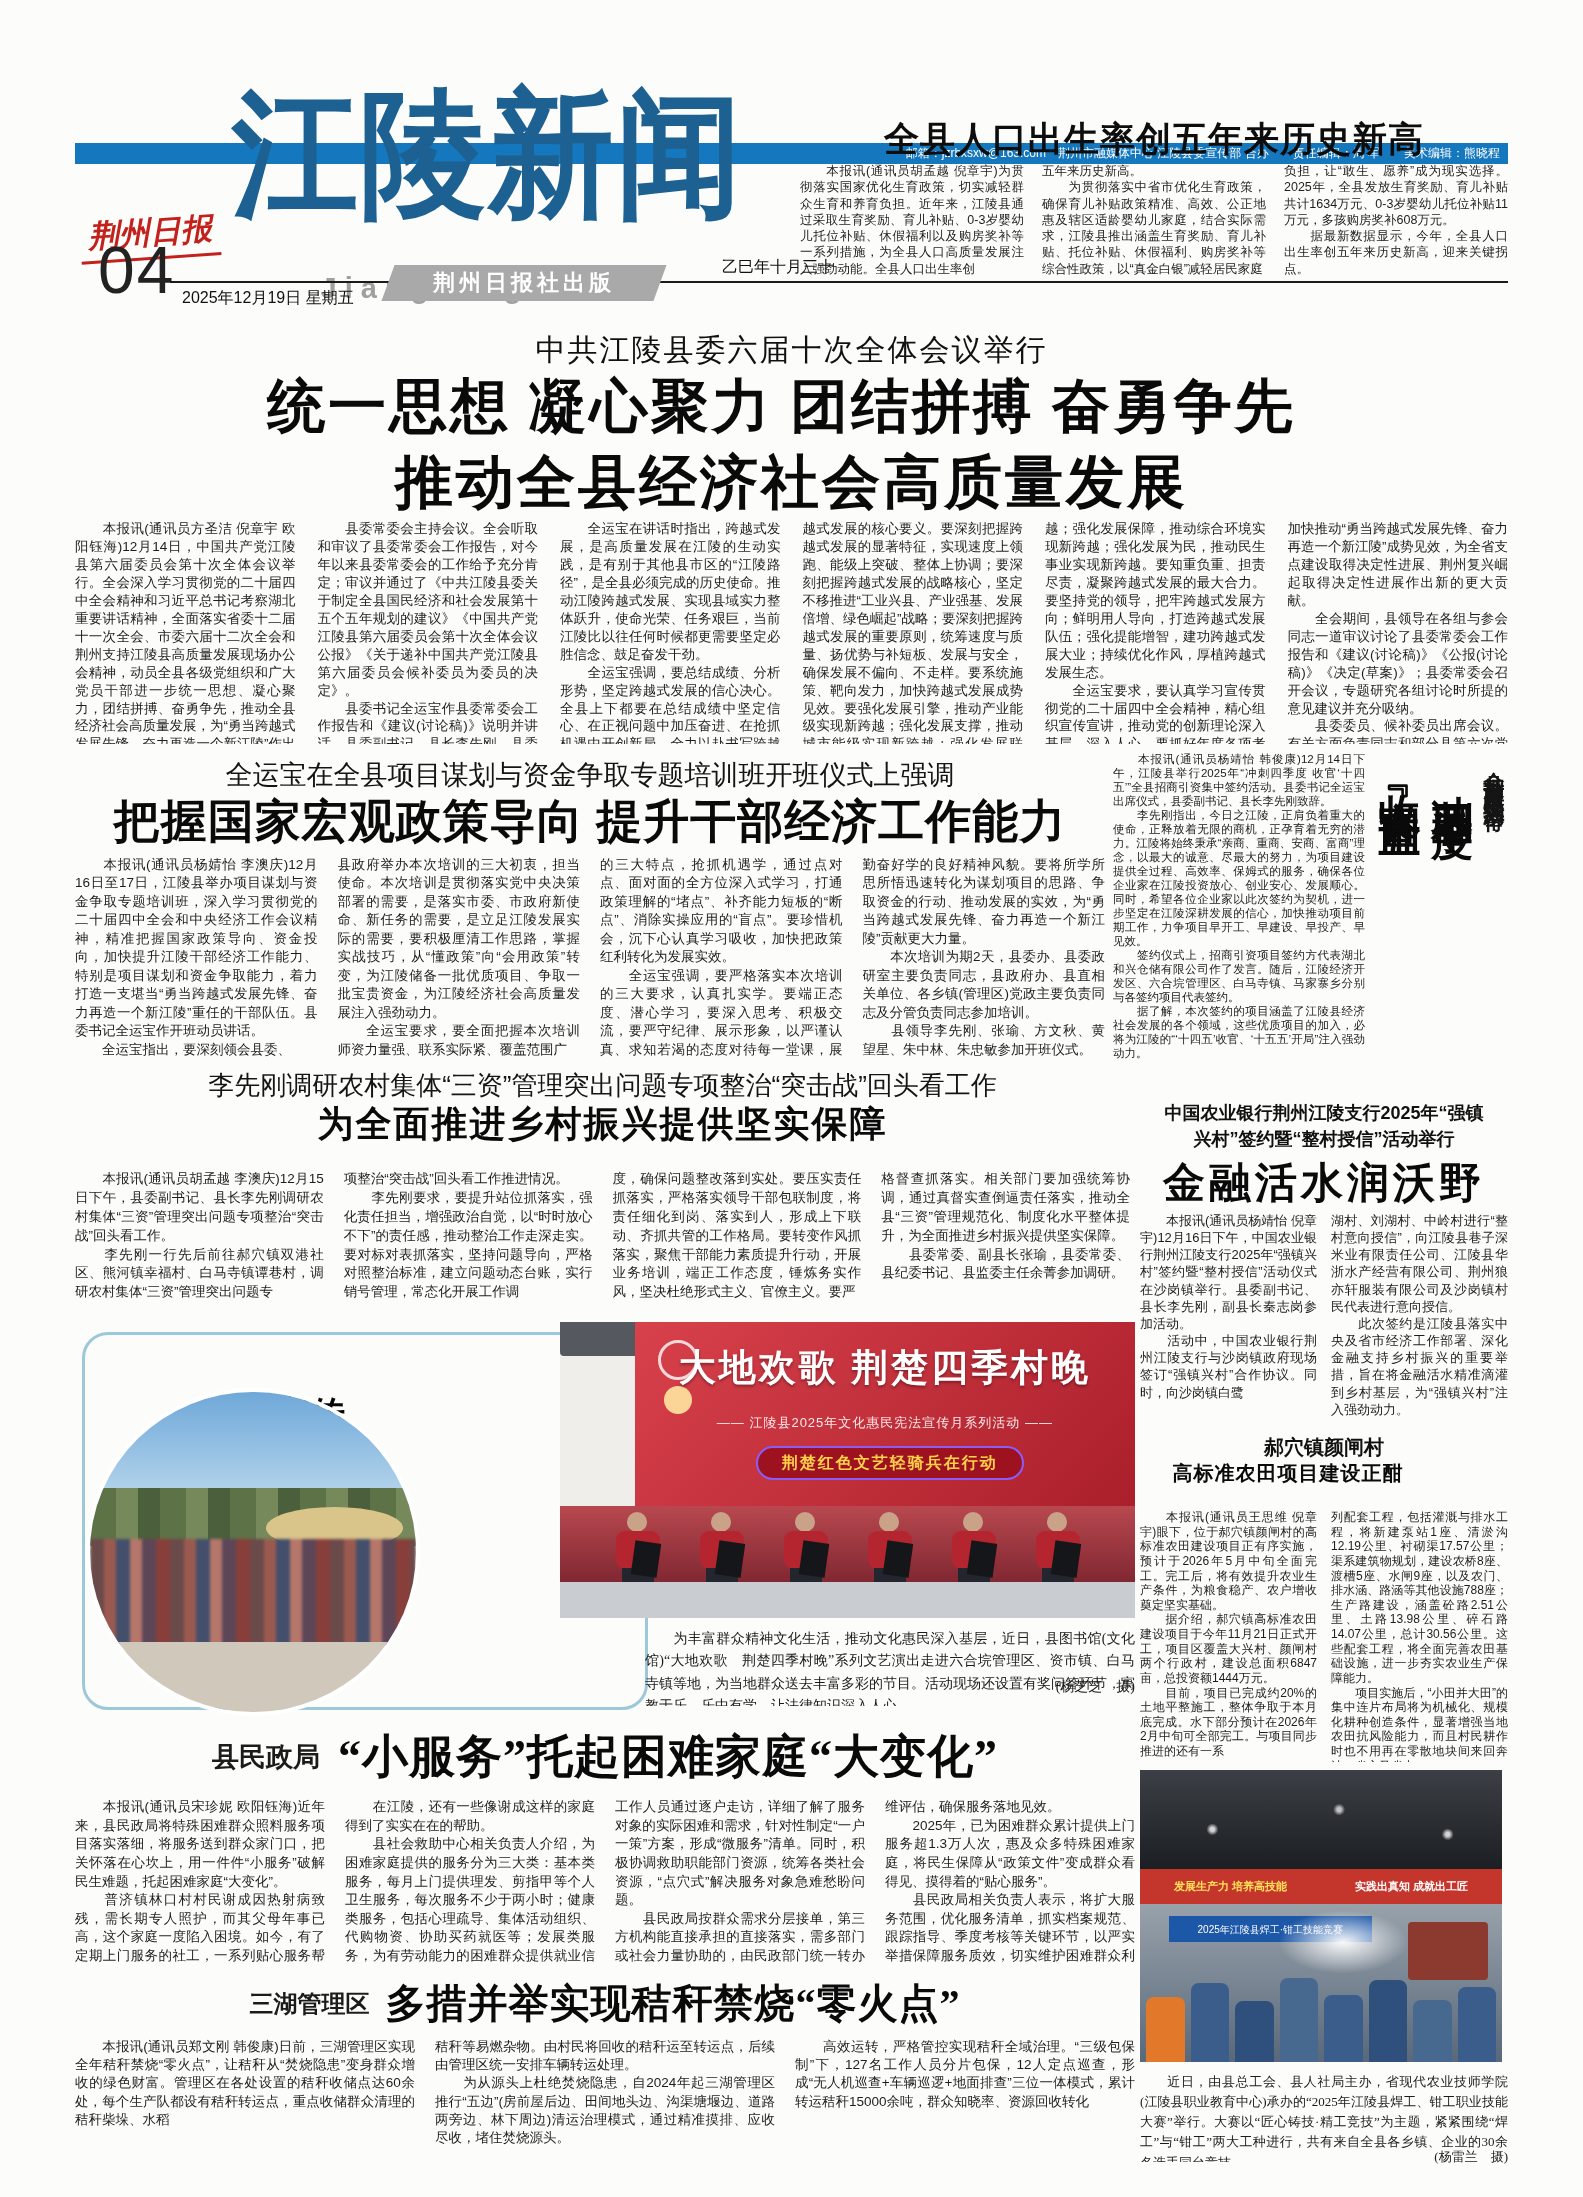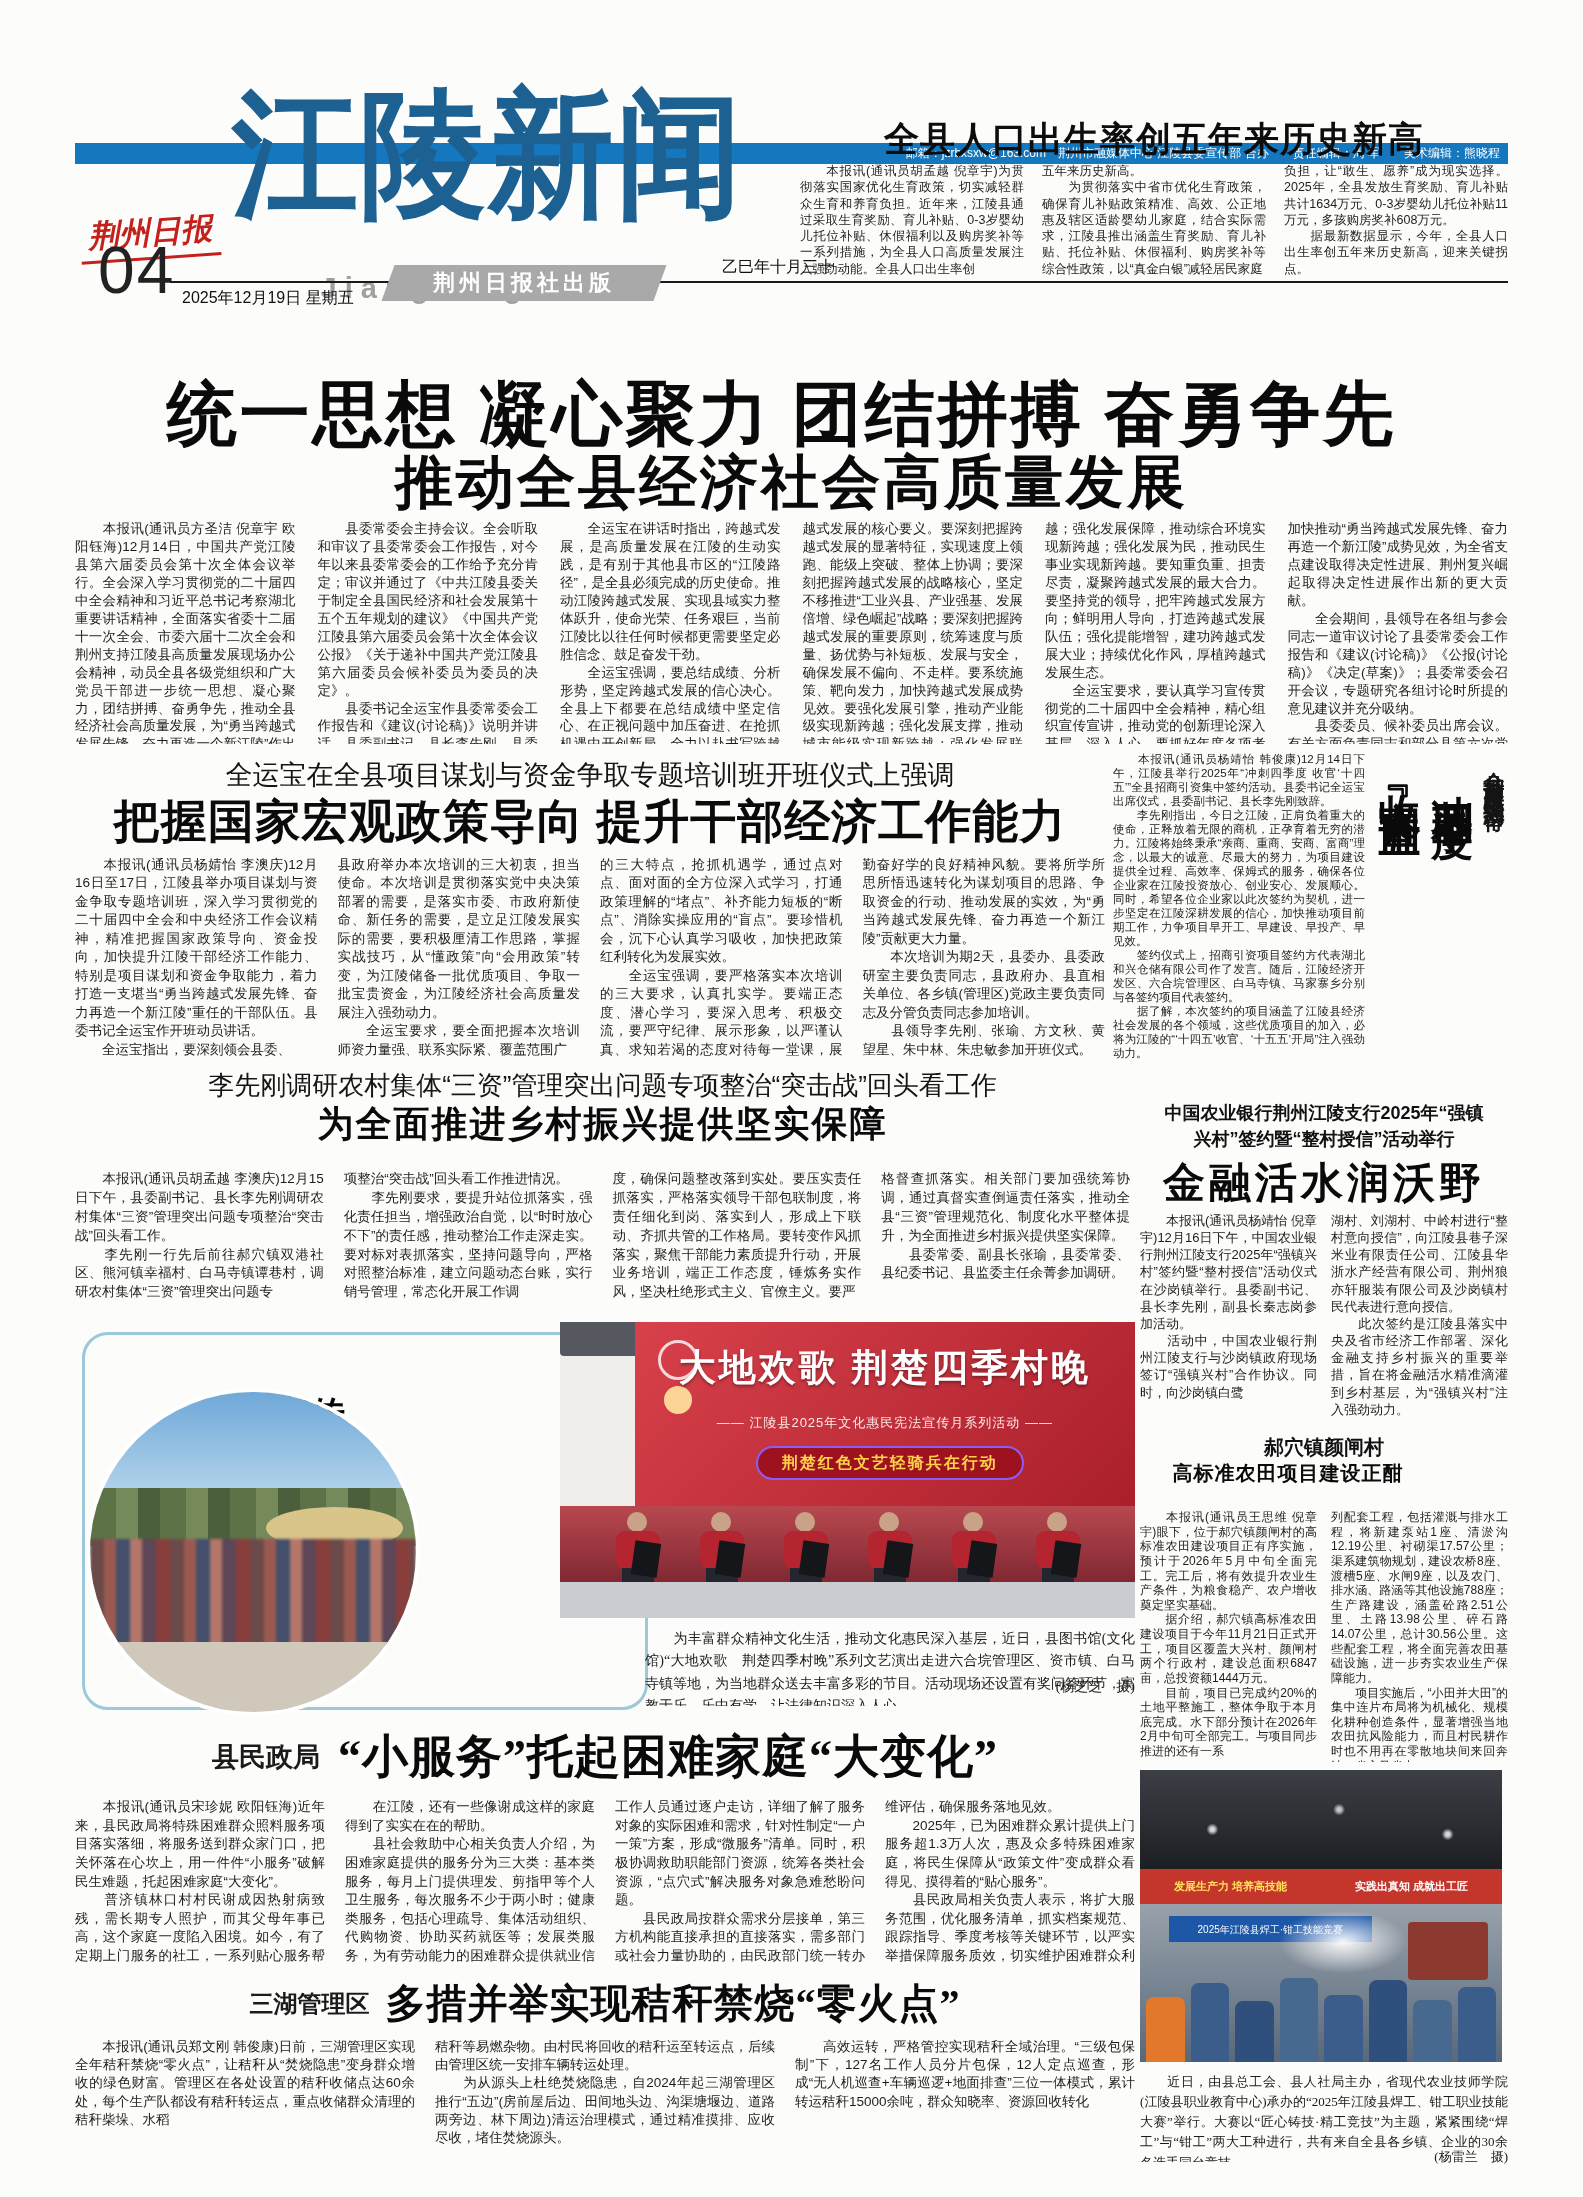--- a/index.html
+++ b/index.html
@@ -24,21 +24,21 @@
   #dateline{left:182px;top:288px;width:260px;font-size:16px;color:#111;}
   #pub{left:388px;top:265px;width:272px;height:36px;background:#a9a9a9;transform:skewX(-20deg);}
   #pub span{display:block;transform:skewX(20deg);color:#fff;font-size:22px;font-weight:bold;
             line-height:36px;text-align:center;letter-spacing:4px;}
   #lunar{left:722px;top:257px;width:200px;font-size:16px;color:#111;}
   
   #birth-title{left:800px;top:116px;width:708px;font-size:35px;letter-spacing:1px;color:#0d0d0d;}
   #birth-cols{left:800px;top:163px;width:708px;height:118px;gap:18px;font-size:12.5px;line-height:1.3;}
   
   #lead-kicker{left:0;top:330px;width:1583px;font-size:30px;color:#111;letter-spacing:2px;}
-  #lead-line1{left:0;top:368px;width:1563px;font-size:70px;letter-spacing:3px;color:#0a0a0a;}
+  #lead-line1{left:0;top:368px;width:1563px;font-size:58px;letter-spacing:3px;color:#0a0a0a;}
   #lead-line2{left:0;top:444px;width:1583px;font-size:58px;letter-spacing:3px;color:#0a0a0a;}
   #lead-cols{left:75px;top:520px;width:1433px;height:224px;font-size:13.5px;line-height:1.33;}
   
   #training-kicker{left:75px;top:757px;width:1030px;font-size:27px;color:#151515;}
   #training-title{left:75px;top:791px;width:1030px;font-size:46px;letter-spacing:1px;color:#0a0a0a;}
   #training-cols{left:75px;top:856px;width:1030px;height:201px;font-size:13.5px;line-height:1.37;gap:20px;}
   
   #sign-body{left:1113px;top:752px;width:252px;height:308px;font-size:11.5px;line-height:1.22;
              text-align:justify;white-space:pre-line;overflow:hidden;}
   #sign-title{left:1368px;top:762px;width:110px;height:298px;writing-mode:vertical-rl;
@@ -149,20 +149,21 @@
 
   <div class="abs ser ctr" id="birth-title">全县人口出生率创五年来历史新高</div>
   <div class="abs cols" id="birth-cols">
     <div class="col">　　本报讯(通讯员胡孟越 倪章宇)为贯彻落实国家优化生育政策，切实减轻群众生育和养育负担。近年来，江陵县通过采取生育奖励、育儿补贴、0-3岁婴幼儿托位补贴、休假福利以及购房奖补等一系列措施，为全县人口高质量发展注入强劲动能。全县人口出生率创</div>
     <div class="col">五年来历史新高。
 　　为贯彻落实中省市优化生育政策，确保育儿补贴政策精准、高效、公正地惠及辖区适龄婴幼儿家庭，结合实际需求，江陵县推出涵盖生育奖励、育儿补贴、托位补贴、休假福利、购房奖补等综合性政策，以“真金白银”减轻居民家庭</div>
     <div class="col">负担，让“敢生、愿养”成为现实选择。2025年，全县发放生育奖励、育儿补贴共计1634万元、0-3岁婴幼儿托位补贴11万元，多孩购房奖补608万元。
 　　据最新数据显示，今年，全县人口出生率创五年来历史新高，迎来关键拐点。</div>
   </div>
 
+  <div class="abs ctr" id="lead-kicker">中共江陵县委六届十次全体会议举行</div>
   <div class="abs ser ctr" id="lead-line1">统一思想 凝心聚力 团结拼搏 奋勇争先</div>
   <div class="abs ser ctr" id="lead-line2">推动全县经济社会高质量发展</div>
   <div class="abs cols" id="lead-cols">
     <div class="col">　　本报讯(通讯员方圣洁 倪章宇 欧阳钰海)12月14日，中国共产党江陵县第六届委员会第十次全体会议举行。全会深入学习贯彻党的二十届四中全会精神和习近平总书记考察湖北重要讲话精神，全面落实省委十二届十一次全会、市委六届十二次全会和荆州支持江陵县高质量发展现场办公会精神，动员全县各级党组织和广大党员干部进一步统一思想、凝心聚力，团结拼搏、奋勇争先，推动全县经济社会高质量发展，为“勇当跨越式发展先锋、奋力再造一个新江陵”作出新的更大贡献。</div>
     <div class="col">　　县委常委会主持会议。全会听取和审议了县委常委会工作报告，对今年以来县委常委会的工作给予充分肯定；审议并通过了《中共江陵县委关于制定全县国民经济和社会发展第十五个五年规划的建议》《中国共产党江陵县第六届委员会第十次全体会议公报》《关于递补中国共产党江陵县第六届委员会候补委员为委员的决定》。
 　　县委书记全运宝作县委常委会工作报告和《建议(讨论稿)》说明并讲话。县委副书记、县长李先刚，县委副书记刘晓云出席。</div>
     <div class="col">　　全运宝在讲话时指出，跨越式发展，是高质量发展在江陵的生动实践，是有别于其他县市区的“江陵路径”，是全县必须完成的历史使命。推动江陵跨越式发展、实现县域实力整体跃升，使命光荣、任务艰巨，当前江陵比以往任何时候都更需要坚定必胜信念、鼓足奋发干劲。
 　　全运宝强调，要总结成绩、分析形势，坚定跨越式发展的信心决心。全县上下都要在总结成绩中坚定信心、在正视问题中加压奋进、在抢抓机遇中开创新局，全力以赴书写跨越式发展的县域奇迹。要扛牢使命、深化认识，把握跨</div>
     <div class="col">越式发展的核心要义。要深刻把握跨越式发展的显著特征，实现速度上领跑、能级上突破、整体上协调；要深刻把握跨越式发展的战略核心，坚定不移推进“工业兴县、产业强基、发展倍增、绿色崛起”战略；要深刻把握跨越式发展的重要原则，统筹速度与质量、扬优势与补短板、发展与安全，确保发展不偏向、不走样。要系统施策、靶向发力，加快跨越式发展成势见效。要强化发展引擎，推动产业能级实现新跨越；强化发展支撑，推动城市能级实现新跨越；强化发展联动，推动枢纽能级实现新跨</div>
     <div class="col">越；强化发展保障，推动综合环境实现新跨越；强化发展为民，推动民生事业实现新跨越。要知重负重、担责尽责，凝聚跨越式发展的最大合力。要坚持党的领导，把牢跨越式发展方向；鲜明用人导向，打造跨越式发展队伍；强化提能增智，建功跨越式发展大业；持续优化作风，厚植跨越式发展生态。

